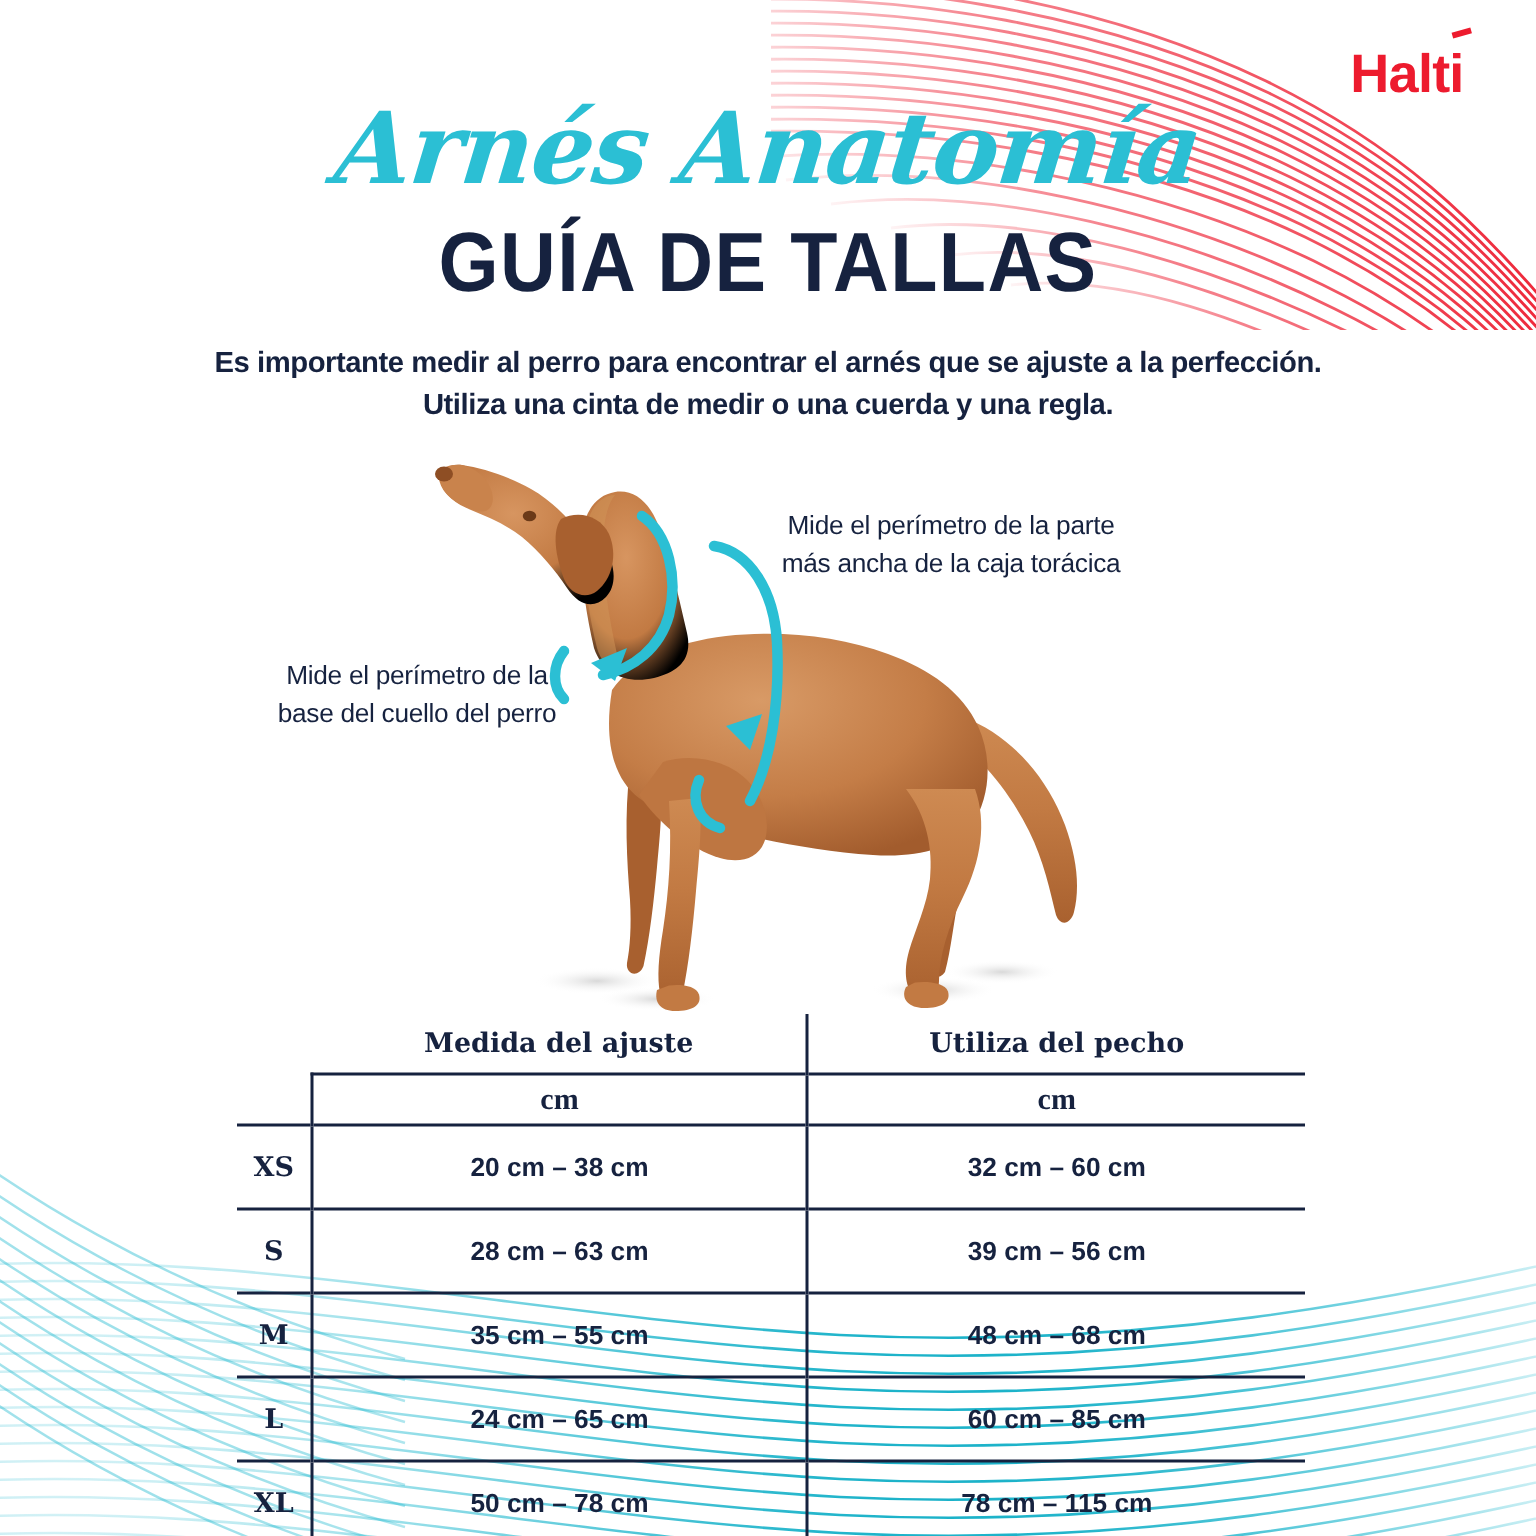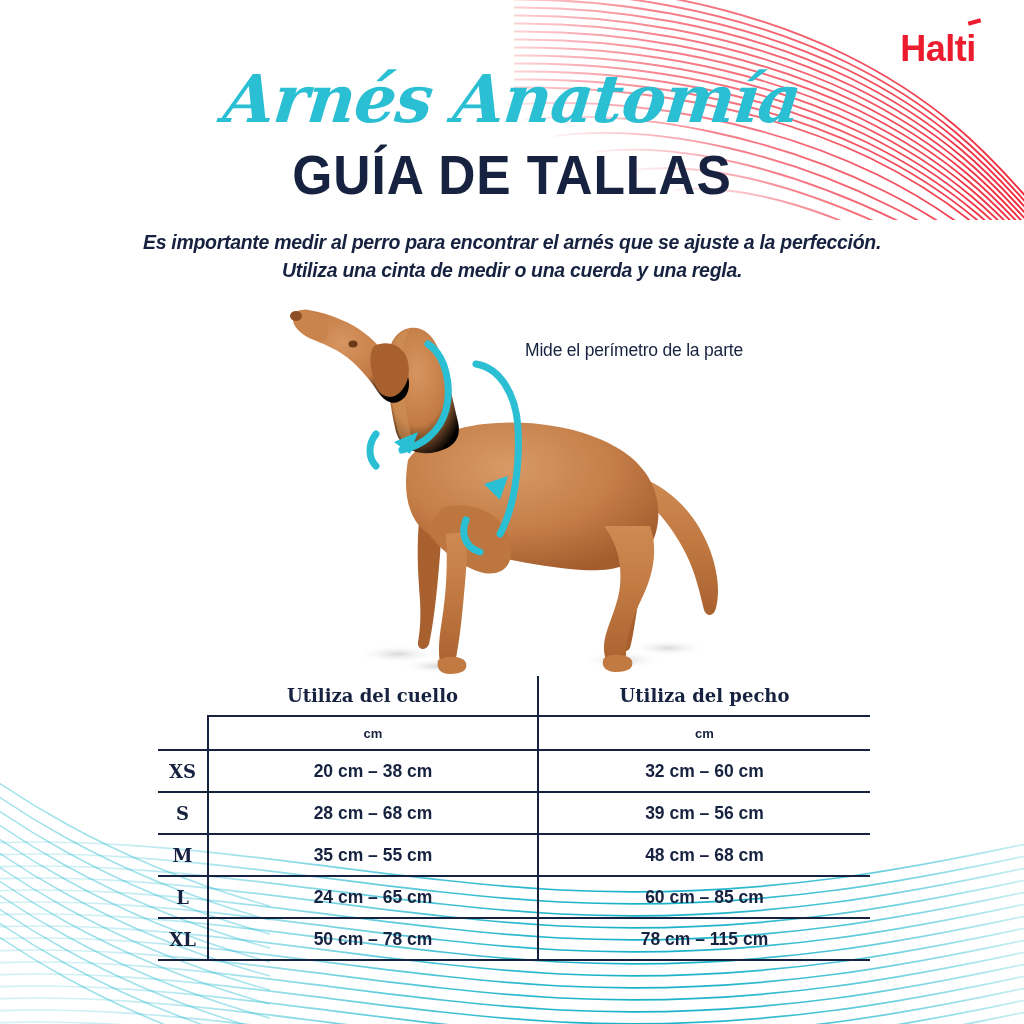--- a/index.html
+++ b/index.html
@@ -78,21 +78,20 @@
   #subtitle {
     position: absolute;
     top: 228px; left: 92px; width: 840px;
     text-align: center;
     color: #16223F;
     font-weight: bold;
     font-size: 19.5px;
     line-height: 28px;
     letter-spacing: -0.3px;
     z-index: 5;
-    font-style: italic;
   }
   #subtitle .ln { display: block; }
 
   
   #dog-wrap {
     position: absolute;
     left: 270px; top: 282px;
     width: 470px; height: 400px;
     z-index: 3;
   }
@@ -137,32 +136,32 @@
     font-weight: bold;
     font-size: 18px;
   }
   .hdr-group .hg-blank { border: none; }
   .hdr-group .hg-cell { border-right: 2.5px solid #16223F; }
   .hdr-group .hg-last { border-right: none; }
 
   
   .hdr-unit td {
     height: 34px;
-    font-family: Liberation Sans, sans-serif;
-    font-weight: bold;
-    font-size: 13px;
+    font-family: Liberation Serif, serif;
+    font-weight: bold;
+    font-size: 20px;
     border-top: 2.5px solid #16223F;
   }
   .hdr-unit .hu-blank { border: none; }
   .hdr-unit .hu-cell { border-right: 2.5px solid #16223F; border-left: 2.5px solid #16223F; }
   .hdr-unit .hu-last { border-right: none; border-left: none; }
 
   
   .data-row td {
-    height: 42px;
+    height: 56px;
     border-top: 2.5px solid #16223F;
     font-weight: bold;
     font-size: 17.5px;
   }
   .data-row .c-size {
     font-family: "DejaVu Serif", serif;
     font-weight: bold;
     font-size: 18px;
     border-right: 2.5px solid #16223F;
   }
@@ -362,50 +361,55 @@
       <g fill="none" stroke="#2BBFD4" stroke-width="7" stroke-linecap="round">
         <path d="M206,82 C230,86 246,112 248,146 C250,186 244,226 230,252"></path>
         <path d="M196,238 C190,252 196,266 210,270"></path>
       </g>
       <path d="M214,202 L238,194 L230,218 Z" fill="#2BBFD4"></path>
     </svg>
   </div>
 
   <div id="callout-chest" class="callout">
     <span class="ln">Mide el perímetro de la parte</span>
+    <span class="ln">más ancha de la caja torácica</span>
   </div>
 
+  <div id="callout-neck" class="callout">
+    <span class="ln">Mide el perímetro de la</span>
+    <span class="ln">base del cuello del perro</span>
+  </div>
 
   <table id="size-table">
     <colgroup>
       <col class="col-size">
         <col class="col-neck">
         <col class="col-chest">
     </colgroup>
     <thead>
       <tr class="hdr-group">
         <td class="hg-blank"></td>
-        <td class="hg-cell">Utiliza del cuello</td>
+        <td class="hg-cell">Medida del ajuste</td>
         <td class="hg-last">Utiliza del pecho</td>
       </tr>
       <tr class="hdr-unit">
         <td class="hu-blank"></td>
         <td class="hu-cell">cm</td>
         <td class="hu-last">cm</td>
       </tr>
     </thead>
     <tbody id="table-body">
         <tr class="data-row">
           <td class="c-size">XS</td>
           <td class="c-neck">20 cm – 38 cm</td>
           <td class="c-chest">32 cm – 60 cm</td>
         </tr>
         <tr class="data-row">
           <td class="c-size">S</td>
-          <td class="c-neck">28 cm – 68 cm</td>
+          <td class="c-neck">28 cm – 63 cm</td>
           <td class="c-chest">39 cm – 56 cm</td>
         </tr>
         <tr class="data-row">
           <td class="c-size">M</td>
           <td class="c-neck">35 cm – 55 cm</td>
           <td class="c-chest">48 cm – 68 cm</td>
         </tr>
         <tr class="data-row">
           <td class="c-size">L</td>
           <td class="c-neck">24 cm – 65 cm</td>

